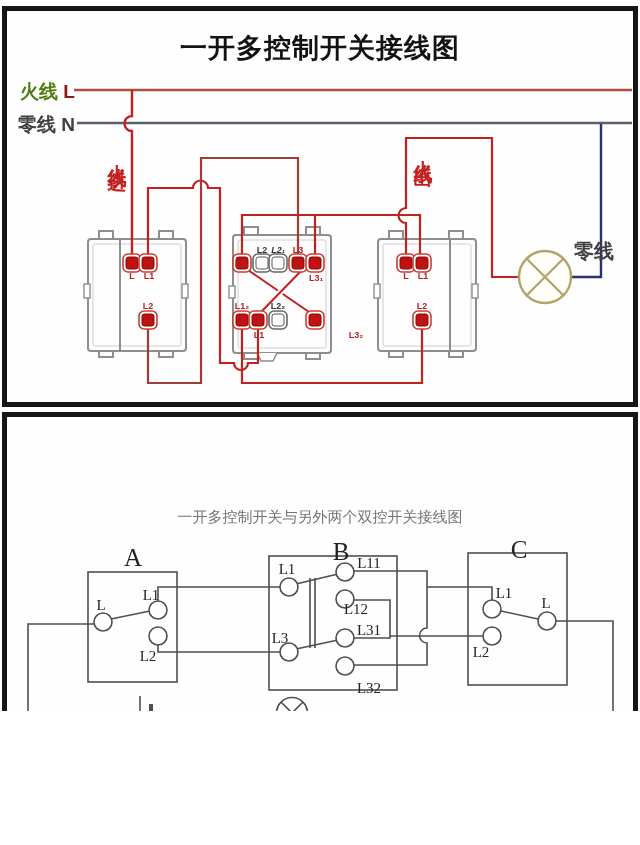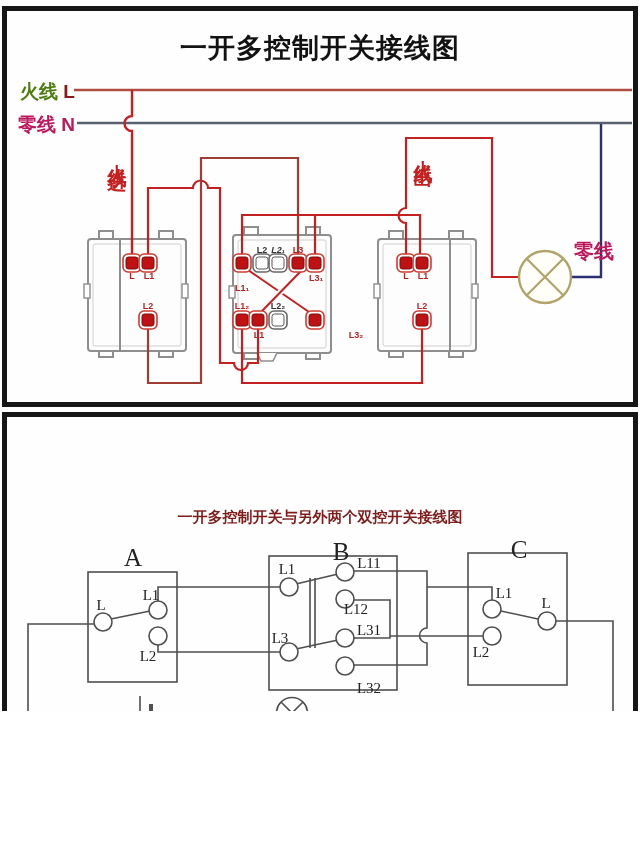--- a/index.html
+++ b/index.html
@@ -6,29 +6,29 @@
   #canvas{position:relative;width:640px;height:711px;background:#fff;overflow:hidden;
           font-family:"Liberation Sans", sans-serif;}
   .panel{position:absolute;left:2px;width:626px;border:5px solid #161616;background:#fefefe;z-index:0;}
   #panel1{top:6px;height:391px;}
   #panel2{top:412px;height:419px;}
   svg{position:absolute;left:0;top:0;z-index:1;}
   .lbl{position:absolute;z-index:2;white-space:nowrap;}
   .ptitle{left:0;right:0;text-align:center;font-size:27px;font-weight:700;color:#121212;letter-spacing:1px;}
   .wirelabel{font-size:19px;font-weight:700;}
   .cn-live{color:#4d7c0f;} .letter-live{color:#8c1818;}
-  .cn-neutral,.letter-neutral{color:#be185d;}
+  .cn-neutral,.letter-neutral{color:#404040;}
   .vtext{writing-mode:vertical-rl;text-orientation:upright;font-size:19px;font-weight:700;color:#c42020;letter-spacing:4px;}
   .tl{position:absolute;z-index:2;transform:translateX(-50%);font-size:9px;font-weight:700;line-height:9px;}
   .tl.red{color:#b42424;} .tl.dk{color:#333;}
   .schlbl{position:absolute;z-index:2;transform:translateX(-50%);font-family:"Liberation Serif", serif;
           font-size:15px;color:#222;line-height:14px;}
   .schname{position:absolute;z-index:2;transform:translateX(-50%);font-family:"Liberation Serif", serif;
            font-size:25px;color:#222;line-height:24px;}
-  .subtitle{left:0;right:0;text-align:center;font-size:15px;font-weight:700;color:#7f1d1d;}
+  .subtitle{left:0;right:0;text-align:center;font-size:15px;font-weight:400;color:#737373;}
   .notes-head{font-size:14px;font-weight:700;color:#111;}
   .notes-line{font-size:12.6px;color:#2b2b2b;letter-spacing:0;}
   #watermark{position:absolute;left:484px;top:797px;z-index:3;display:flex;align-items:center;opacity:.8;}
   #watermark .wm-circle{width:26px;height:26px;border:3px solid #c6c6c6;border-radius:50%;margin-right:4px;}
   #watermark .wm-text{font-size:26px;font-weight:700;color:#c6c6c6;letter-spacing:1px;}
 </style>
 </head>
 <body>
 
 <div id="canvas">
@@ -198,21 +198,21 @@
   <div class="lbl wirelabel" style="left:18px;top:112px;"><span class="cn-neutral">零线</span>&nbsp;<span class="letter-neutral">N</span></div>
 
   <div class="lbl vtext" style="left:104px;top:148px;">火线进</div>
   <div class="lbl vtext" style="left:410px;top:144px;">火线出</div>
   <div class="lbl wirelabel cn-neutral" style="left:574px;top:238px;font-size:20px;">零线</div>
 
   <div class="tl red" style="left:132px;top:272px;">L</div>
   <div class="tl red" style="left:149px;top:272px;">L1</div>
   <div class="tl red" style="left:148px;top:302px;">L2</div>
 
-  <div class="tl red" style="left:242px;top:284px;">L1₁</div>
+  <div class="tl red" style="left:242px;top:260px;">L1₁</div>
   <div class="tl dk" style="left:262px;top:246px;">L2</div>
   <div class="tl dk" style="left:278px;top:246px;font-style:italic;">L2₁</div>
   <div class="tl red" style="left:298px;top:246px;">L3</div>
   <div class="tl red" style="left:316px;top:274px;">L3₁</div>
   <div class="tl red" style="left:242px;top:302px;">L1₂</div>
   <div class="tl red" style="left:259px;top:331px;">L1</div>
   <div class="tl dk" style="left:278px;top:302px;">L2₂</div>
   <div class="tl red" style="left:316px;top:331px;margin-left:40px;">L3₂</div>
 
   <div class="tl red" style="left:406px;top:272px;">L</div>

